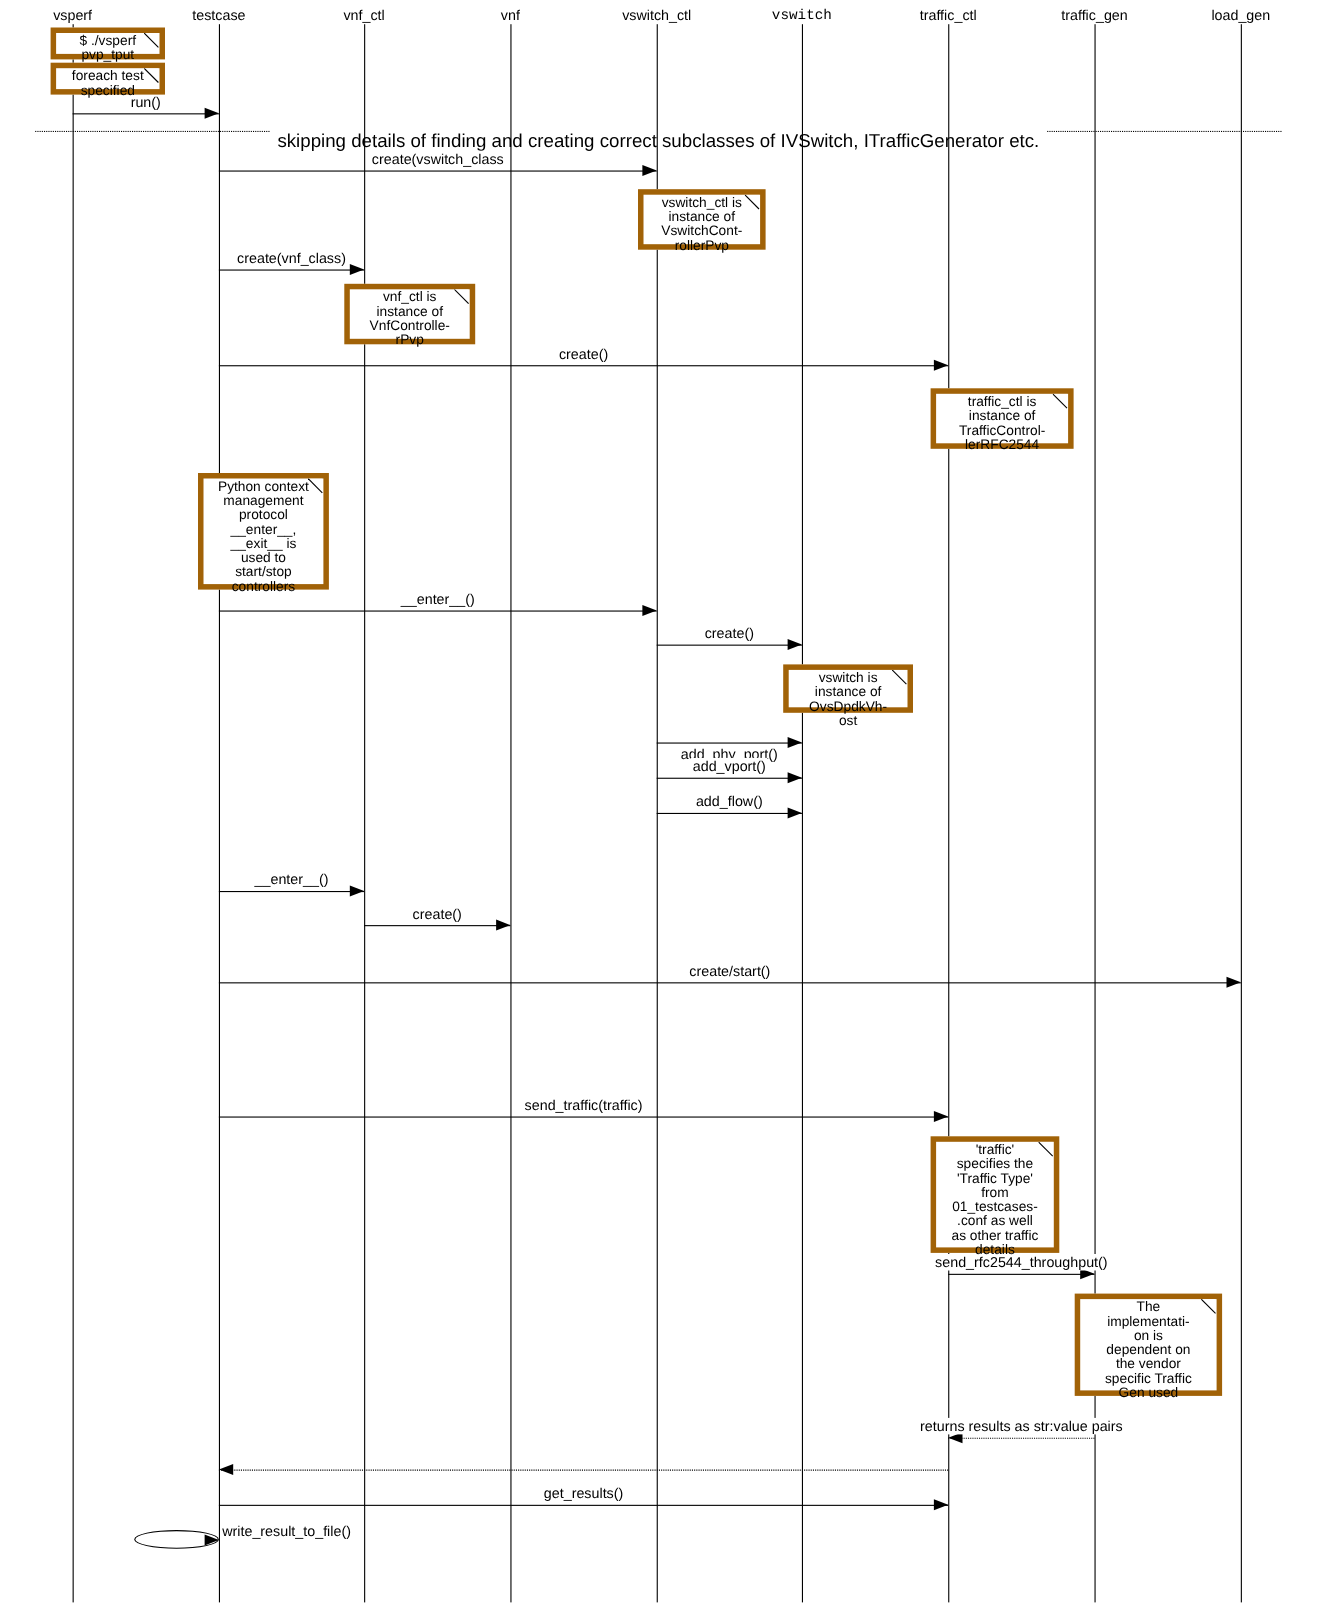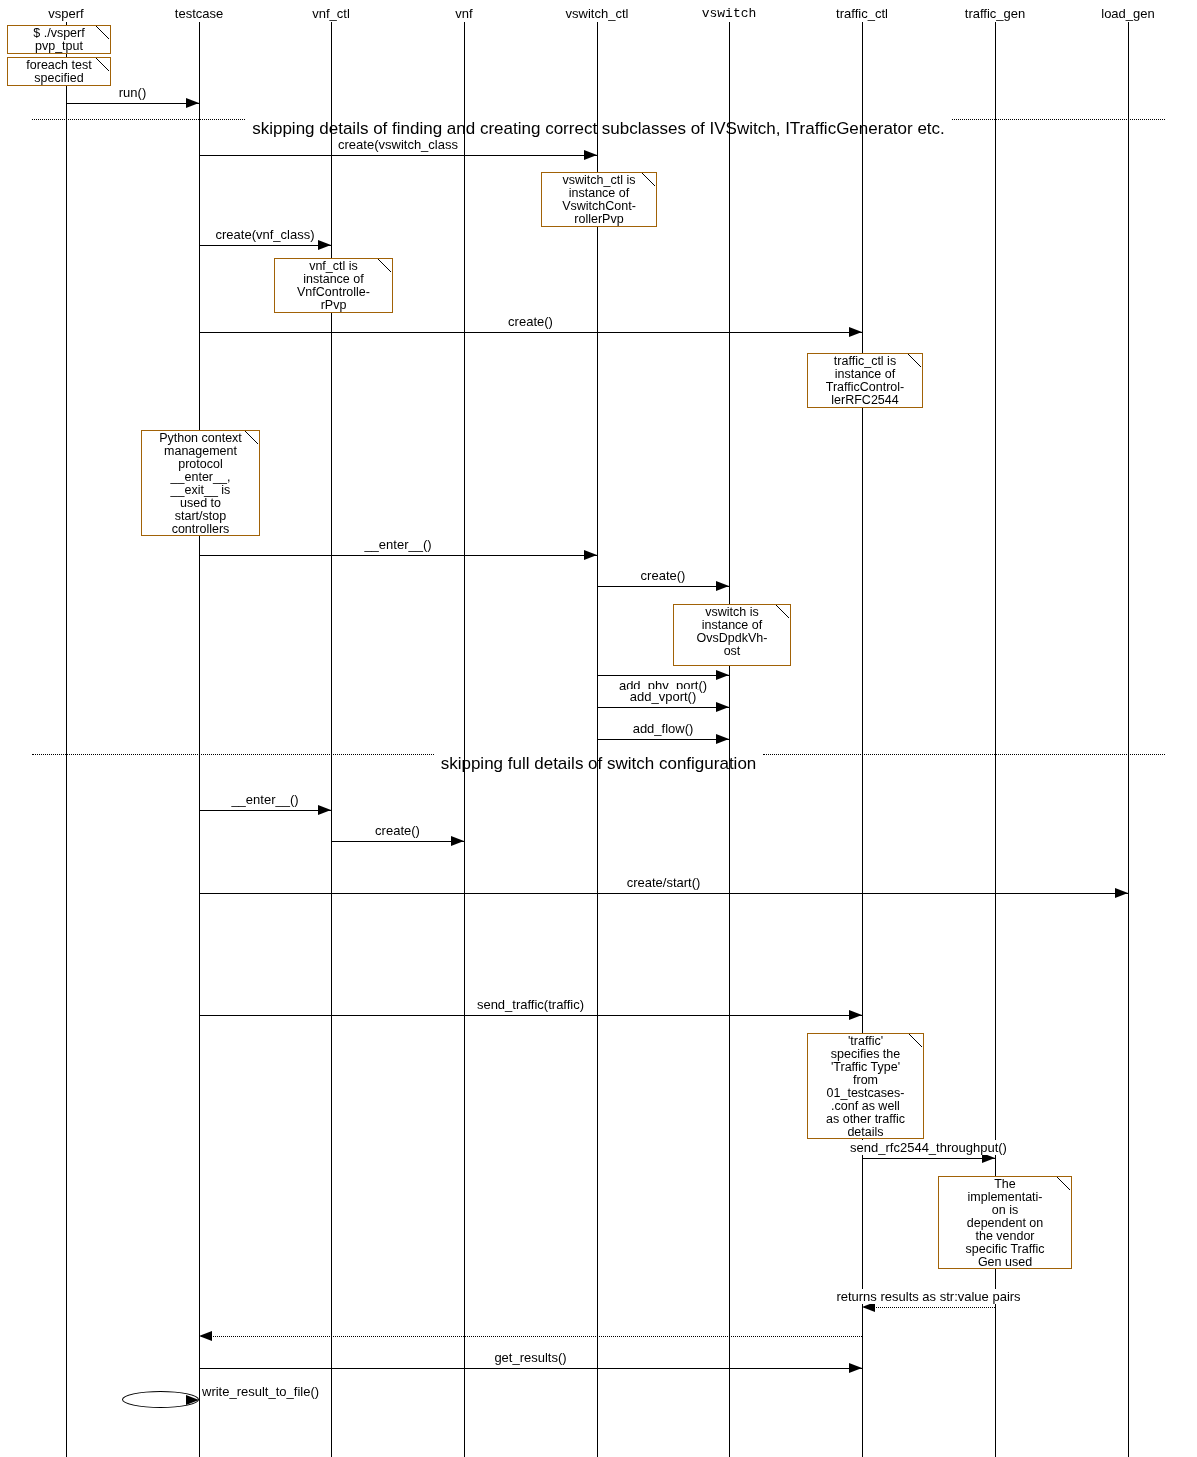--- a/index.html
+++ b/index.html
@@ -16,22 +16,22 @@
   .msg-line.dashed{border-top-style:dotted;}
   .arrow{position:absolute;width:0;height:0;border-top:5px solid transparent;
     border-bottom:5px solid transparent;z-index:2;}
   .arrow.right{border-left:13px solid #000;}
   .arrow.left{border-right:13px solid #000;}
   .msg-label{
     position:absolute;transform:translateX(-50%);font-size:13px;
     white-space:nowrap;z-index:2;background:#fff;padding:0 2px;
   }
   .note{
-    position:absolute;background:#ffffff;border:1px solid #a16207;
-    box-sizing:border-box;z-index:3;
+    position:absolute;background:#ffffff;border:5px solid #a16207;
+    box-sizing:border-box;z-index:3;margin-left:39px;
   }
   .note-text{
     width:100%;height:100%;font-size:12.5px;line-height:13px;
     text-align:center;white-space:pre-line;padding-top:1px;
   }
   .fold{position:absolute;top:0;right:0;z-index:4;}
   .divider{
     position:absolute;left:32px;right:32px;height:18px;display:flex;
     align-items:flex-start;font-size:17px;z-index:1;
   }
@@ -61,25 +61,20 @@
     <div class="lifeline" style="left: 729px; top: 22px; height: 1435px;"></div>
     <div class="actor-label" style="left: 862px; top: 6px;">traffic_ctl</div>
     <div class="lifeline" style="left: 862px; top: 22px; height: 1435px;"></div>
     <div class="actor-label" style="left: 995px; top: 6px;">traffic_gen</div>
     <div class="lifeline" style="left: 995px; top: 22px; height: 1435px;"></div>
     <div class="actor-label" style="left: 1128px; top: 6px;">load_gen</div>
     <div class="lifeline" style="left: 1128px; top: 22px; height: 1435px;"></div>
     <div class="divider" style="top: 119px;">
       <div class="seg"></div>
       <div class="divider-label">skipping details of finding and creating correct subclasses of IVSwitch, ITrafficGenerator etc.</div>
-      <div class="seg"></div>
-    </div>
-    <div class="divider" style="top: 754px;">
-      <div class="seg"></div>
-      <div class="divider-label">skipping full details of switch configuration</div>
       <div class="seg"></div>
     </div>
     <div class="msg-line" style="left: 66px; top: 103px; width: 133px;"></div>
     <div class="arrow right" style="top: 98px; left: 186px;"></div>
     <div class="msg-label" style="left: 132.5px; top: 85px;">run()</div>
     <div class="msg-line" style="left: 199px; top: 155px; width: 398px;"></div>
     <div class="arrow right" style="top: 150px; left: 584px;"></div>
     <div class="msg-label" style="left: 398px; top: 137px;">create(vswitch_class</div>
     <div class="msg-line" style="left: 199px; top: 245px; width: 132px;"></div>
     <div class="arrow right" style="top: 240px; left: 318px;"></div>
@@ -157,21 +152,21 @@
     <div class="note" style="left: 274px; top: 258px; width: 119px; height: 55px;">
       <div class="note-text">vnf_ctl is
 instance of
 VnfControlle-
 rPvp</div>
       <svg class="fold" width="14" height="14">
         <path d="M0 0 L13 13 L13 0 Z" fill="#ffffff"></path>
         <path d="M0 0 L13 13" stroke="#000" fill="none"></path>
       </svg>
     </div>
-    <div class="note" style="left: 807px; top: 353px; width: 116px; height: 55px;">
+    <div class="note" style="left: 807px; top: 353px; width: 130px; height: 55px;">
       <div class="note-text">traffic_ctl is
 instance of
 TrafficControl-
 lerRFC2544</div>
       <svg class="fold" width="14" height="14">
         <path d="M0 0 L13 13 L13 0 Z" fill="#ffffff"></path>
         <path d="M0 0 L13 13" stroke="#000" fill="none"></path>
       </svg>
     </div>
     <div class="note" style="left: 141px; top: 430px; width: 119px; height: 106px;">
@@ -181,21 +176,21 @@
 __enter__,
 __exit__ is
 used to
 start/stop
 controllers</div>
       <svg class="fold" width="14" height="14">
         <path d="M0 0 L13 13 L13 0 Z" fill="#ffffff"></path>
         <path d="M0 0 L13 13" stroke="#000" fill="none"></path>
       </svg>
     </div>
-    <div class="note" style="left: 673px; top: 604px; width: 118px; height: 62px;">
+    <div class="note" style="left: 673px; top: 604px; width: 118px; height: 44px;">
       <div class="note-text">vswitch is
 instance of
 OvsDpdkVh-
 ost</div>
       <svg class="fold" width="14" height="14">
         <path d="M0 0 L13 13 L13 0 Z" fill="#ffffff"></path>
         <path d="M0 0 L13 13" stroke="#000" fill="none"></path>
       </svg>
     </div>
     <div class="note" style="left: 807px; top: 1033px; width: 117px; height: 106px;">

